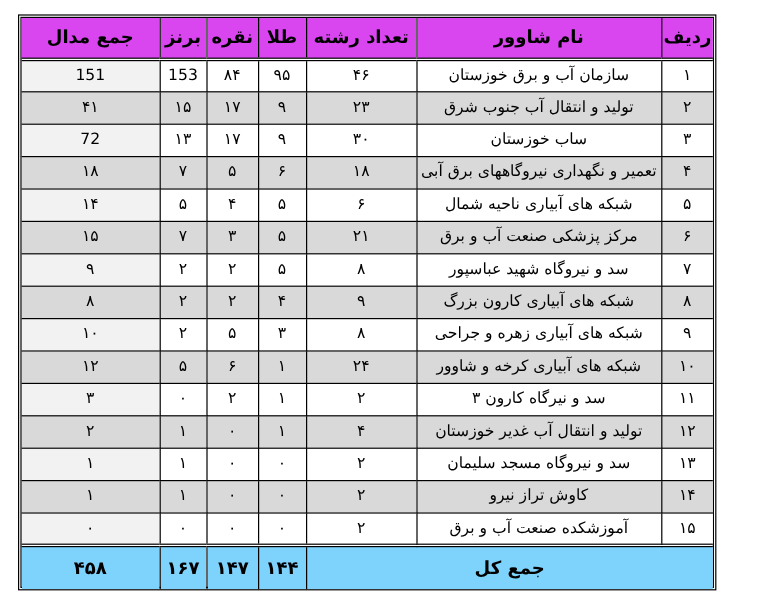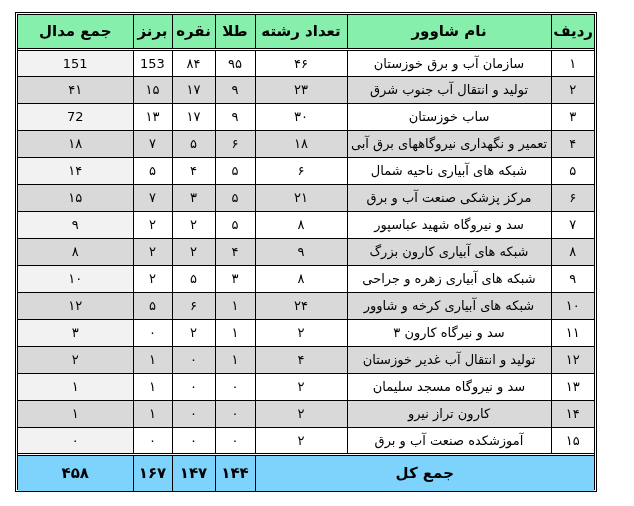--- a/index.html
+++ b/index.html
@@ -26,21 +26,21 @@
   }
   th, td {
     border: 1px solid #000000;
     text-align: center;
     vertical-align: middle;
     padding: 1px 2px;
     overflow: hidden;
     white-space: nowrap;
   }
   thead th {
-    background: #86efac;
+    background: #d946ef;
     font-weight: bold;
     font-size: 15px;
     height: 34px;
     border-bottom: 3px double #000000;
   }
   tbody td {
     font-size: 13px;
     height: 27px;
     background: #ffffff;
   }
@@ -192,21 +192,21 @@
           <td>۱۳</td>
           <td>سد و نیروگاه مسجد سلیمان</td>
           <td>۲</td>
           <td>۰</td>
           <td>۰</td>
           <td>۱</td>
           <td class="total-col">۱</td>
         </tr>
         <tr>
           <td>۱۴</td>
-          <td>کارون تراز نیرو</td>
+          <td>کاوش تراز نیرو</td>
           <td>۲</td>
           <td>۰</td>
           <td>۰</td>
           <td>۱</td>
           <td class="total-col">۱</td>
         </tr>
         <tr>
           <td>۱۵</td>
           <td>آموزشکده صنعت آب و برق</td>
           <td>۲</td>

